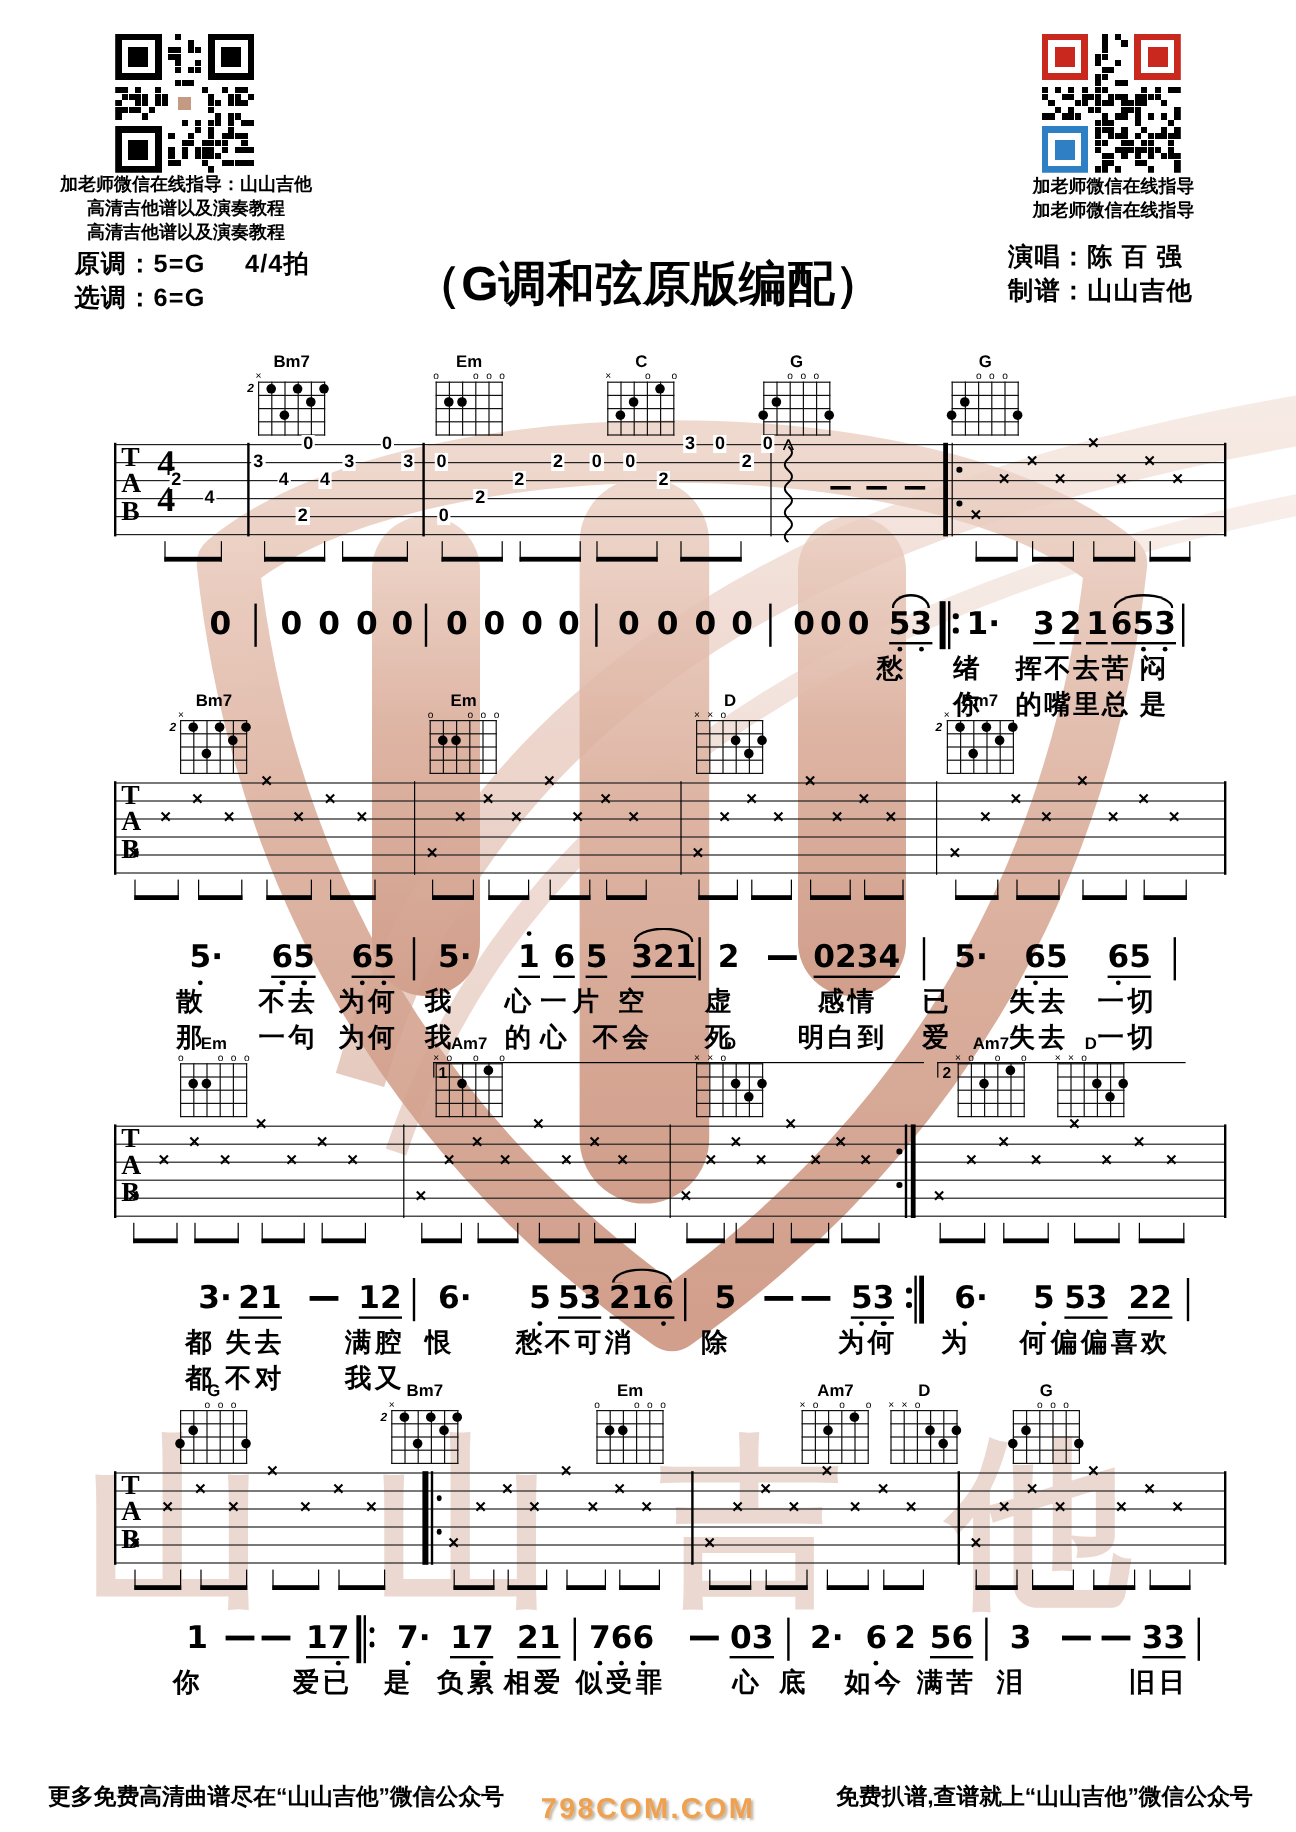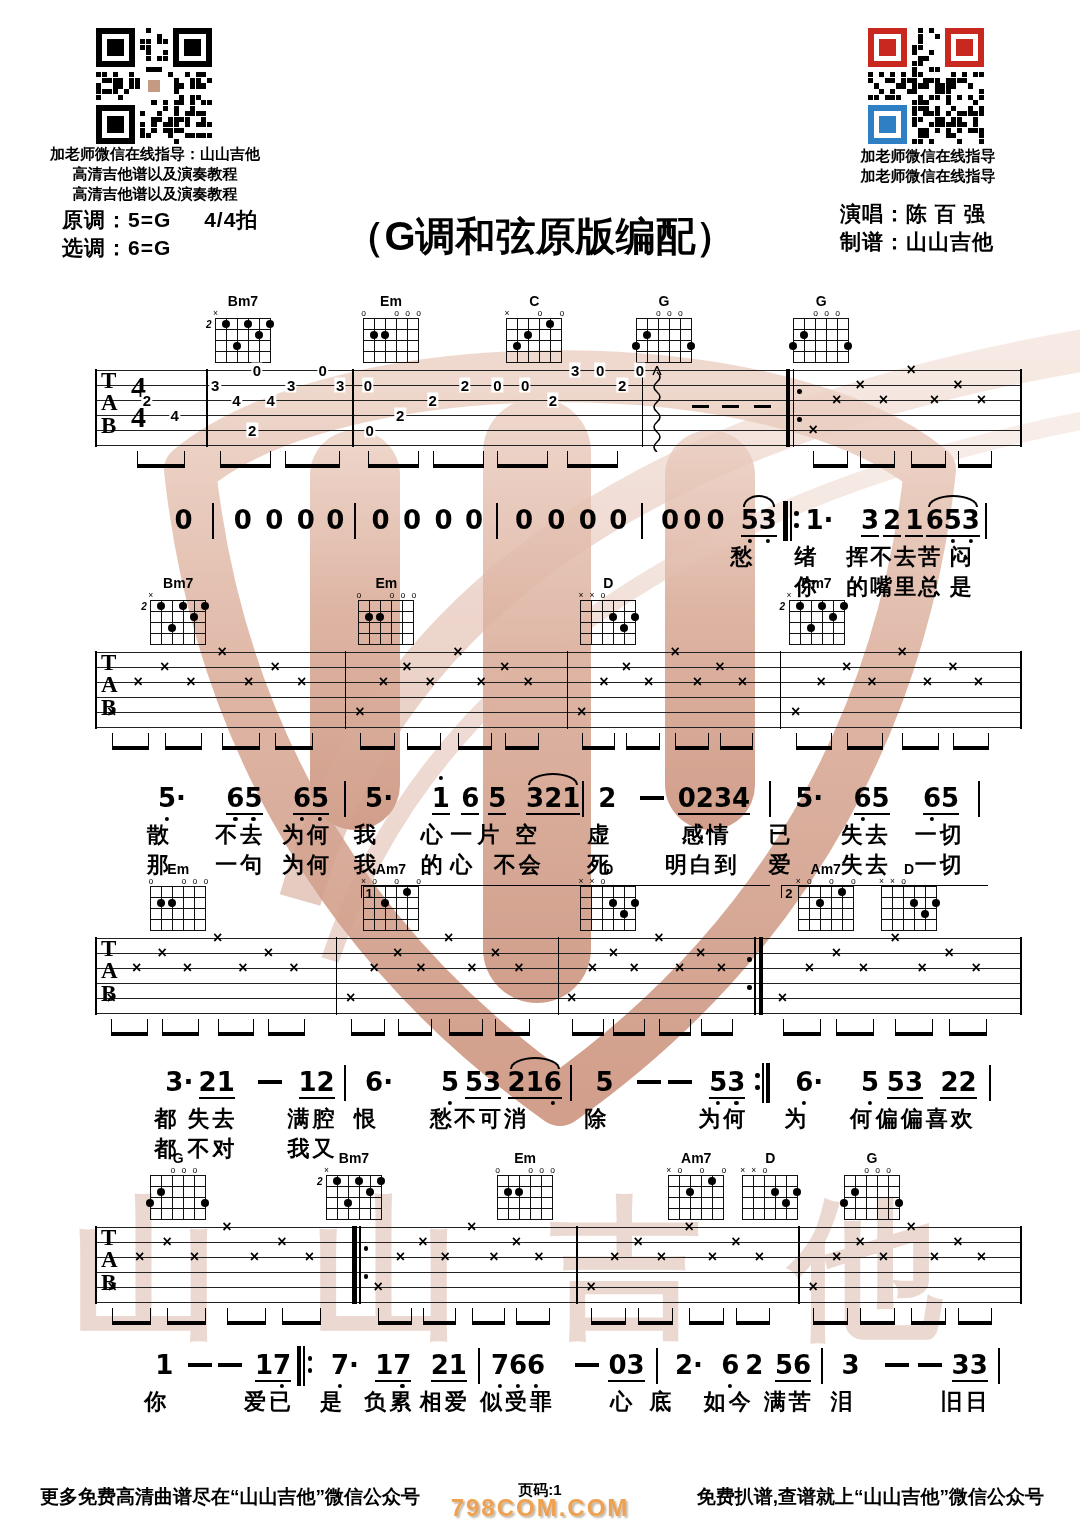--- a/index.html
+++ b/index.html
@@ -1586,16 +1586,15 @@
         <div class="lyr" style="left: 69.7%; top: 40px;">今</div>
         <div class="lyr" style="left: 73.5%; top: 40px;">满</div>
         <div class="lyr" style="left: 76.2%; top: 40px;">苦</div>
         <div class="lyr" style="left: 80.7%; top: 40px;">泪</div>
         <div class="lyr" style="left: 92.6%; top: 40px;">旧</div>
         <div class="lyr" style="left: 95.3%; top: 40px;">日</div>
       </div>
     </div>
 
   <div class="foot" style="left:40px;top:1484px;">更多免费高清曲谱尽在“山山吉他”微信公众号</div>
-  <div id="fpage">页码:1</div>
   <div id="furl" style="color: rgb(240, 161, 80);">798COM.COM</div>
   <div class="foot" style="right:36px;top:1484px;">免费扒谱,查谱就上“山山吉他”微信公众号</div>
 </div>
 
 </body></html>

